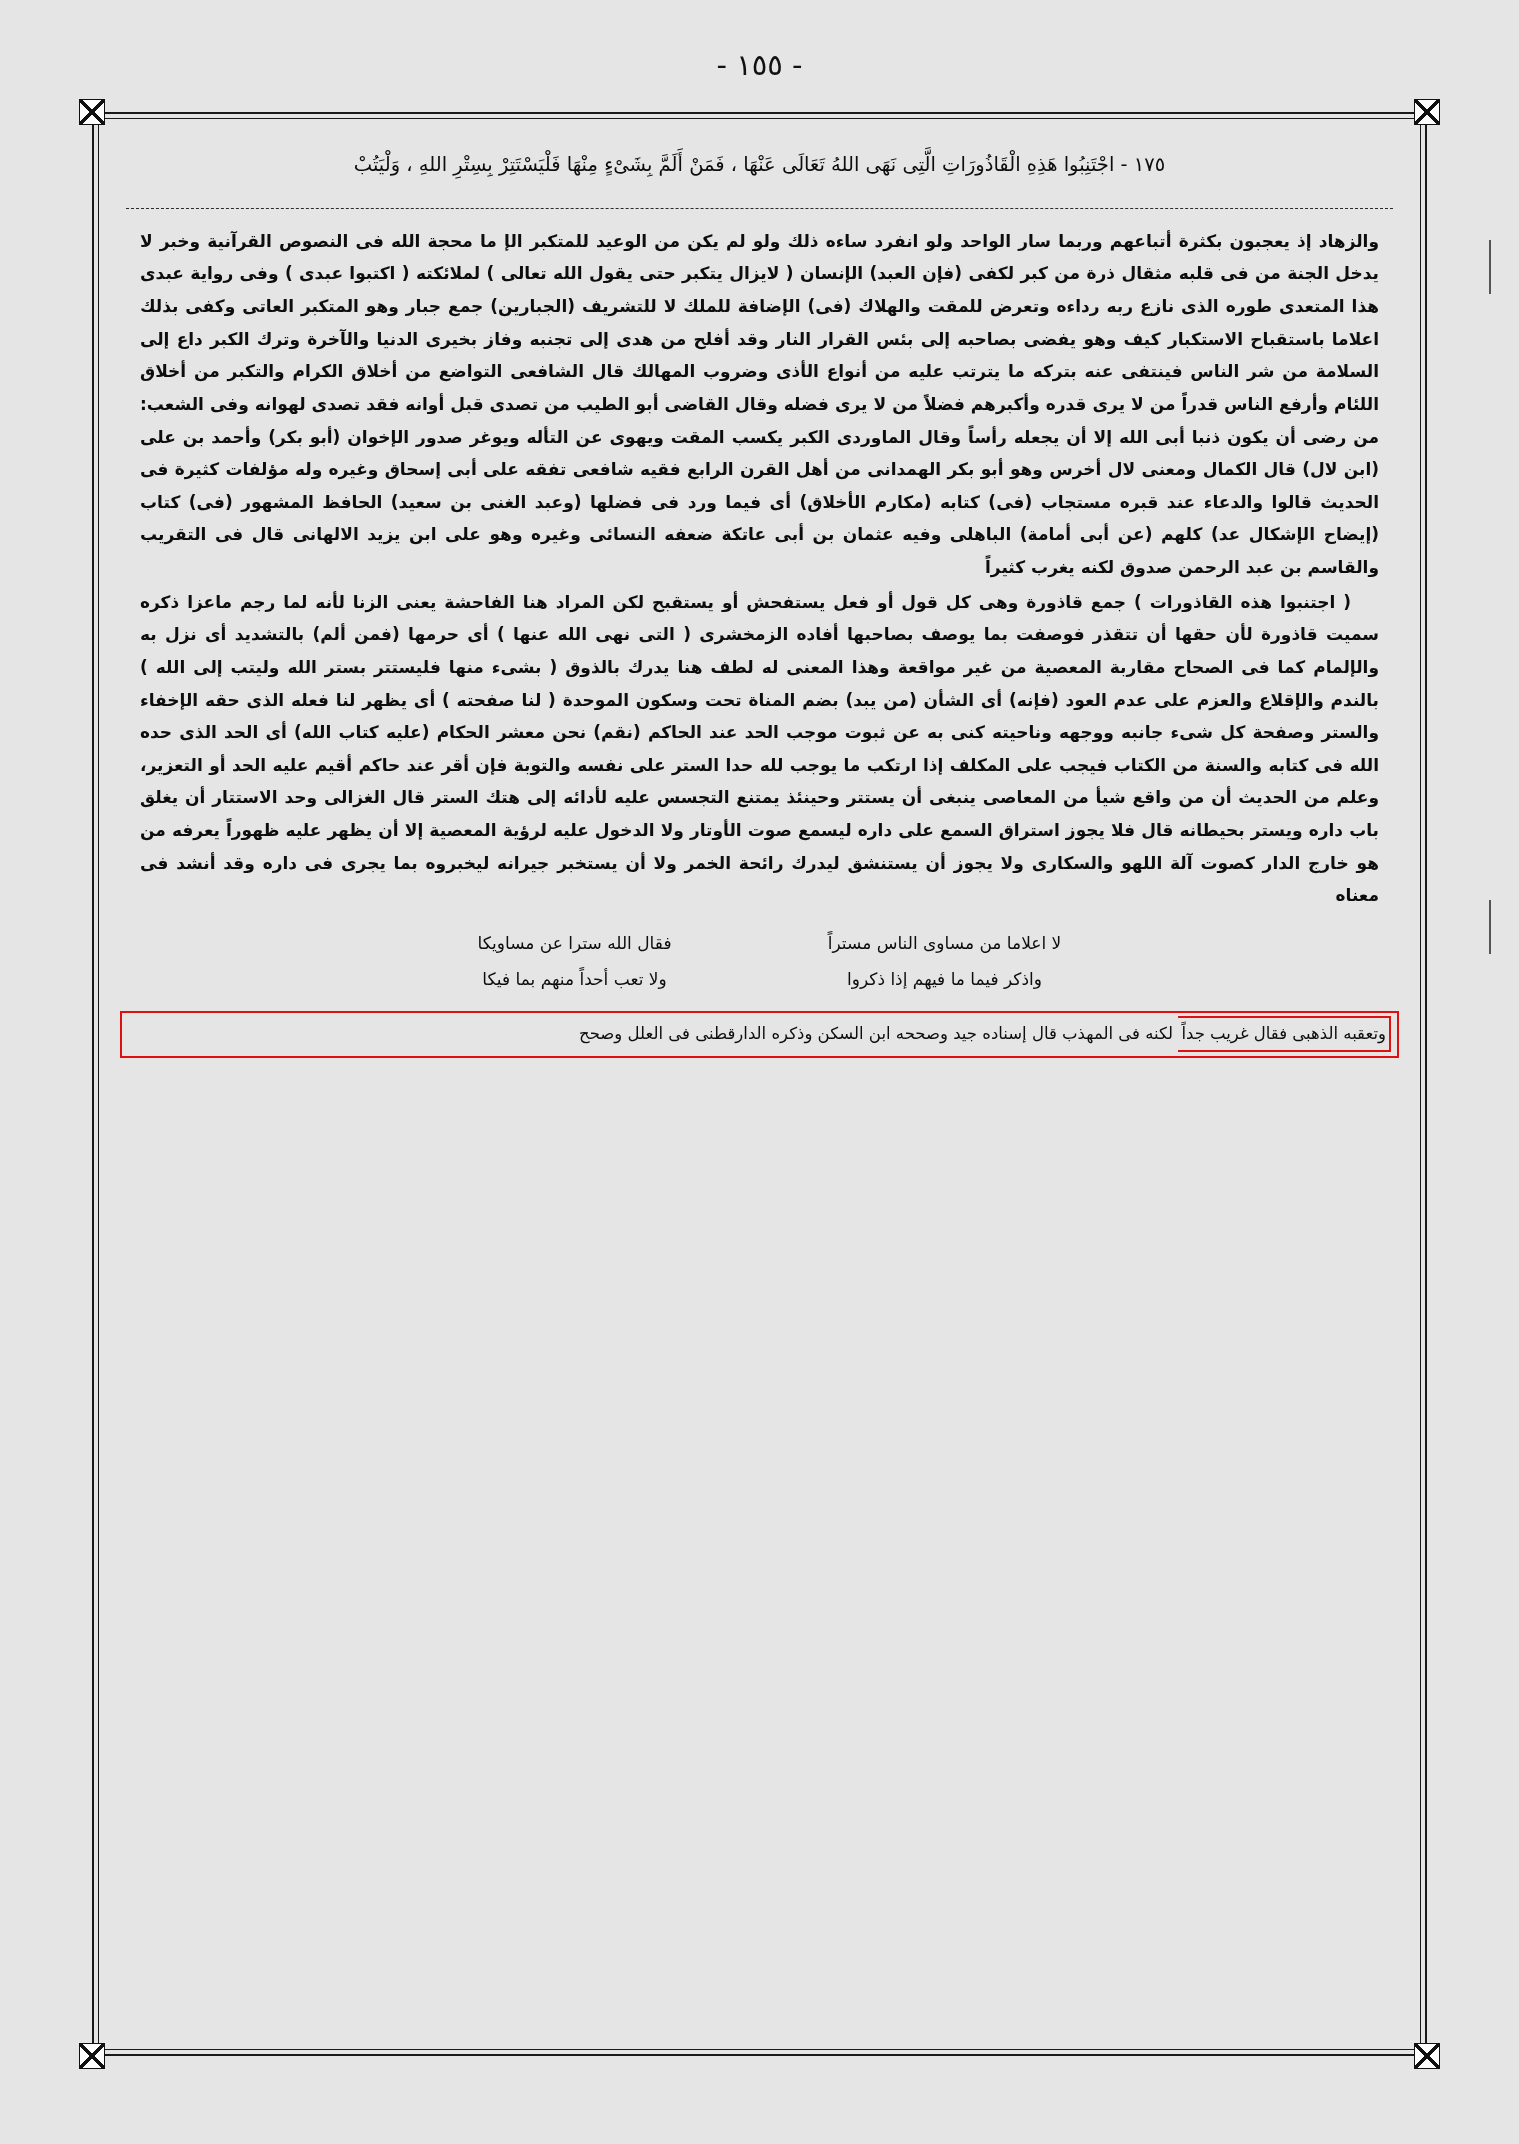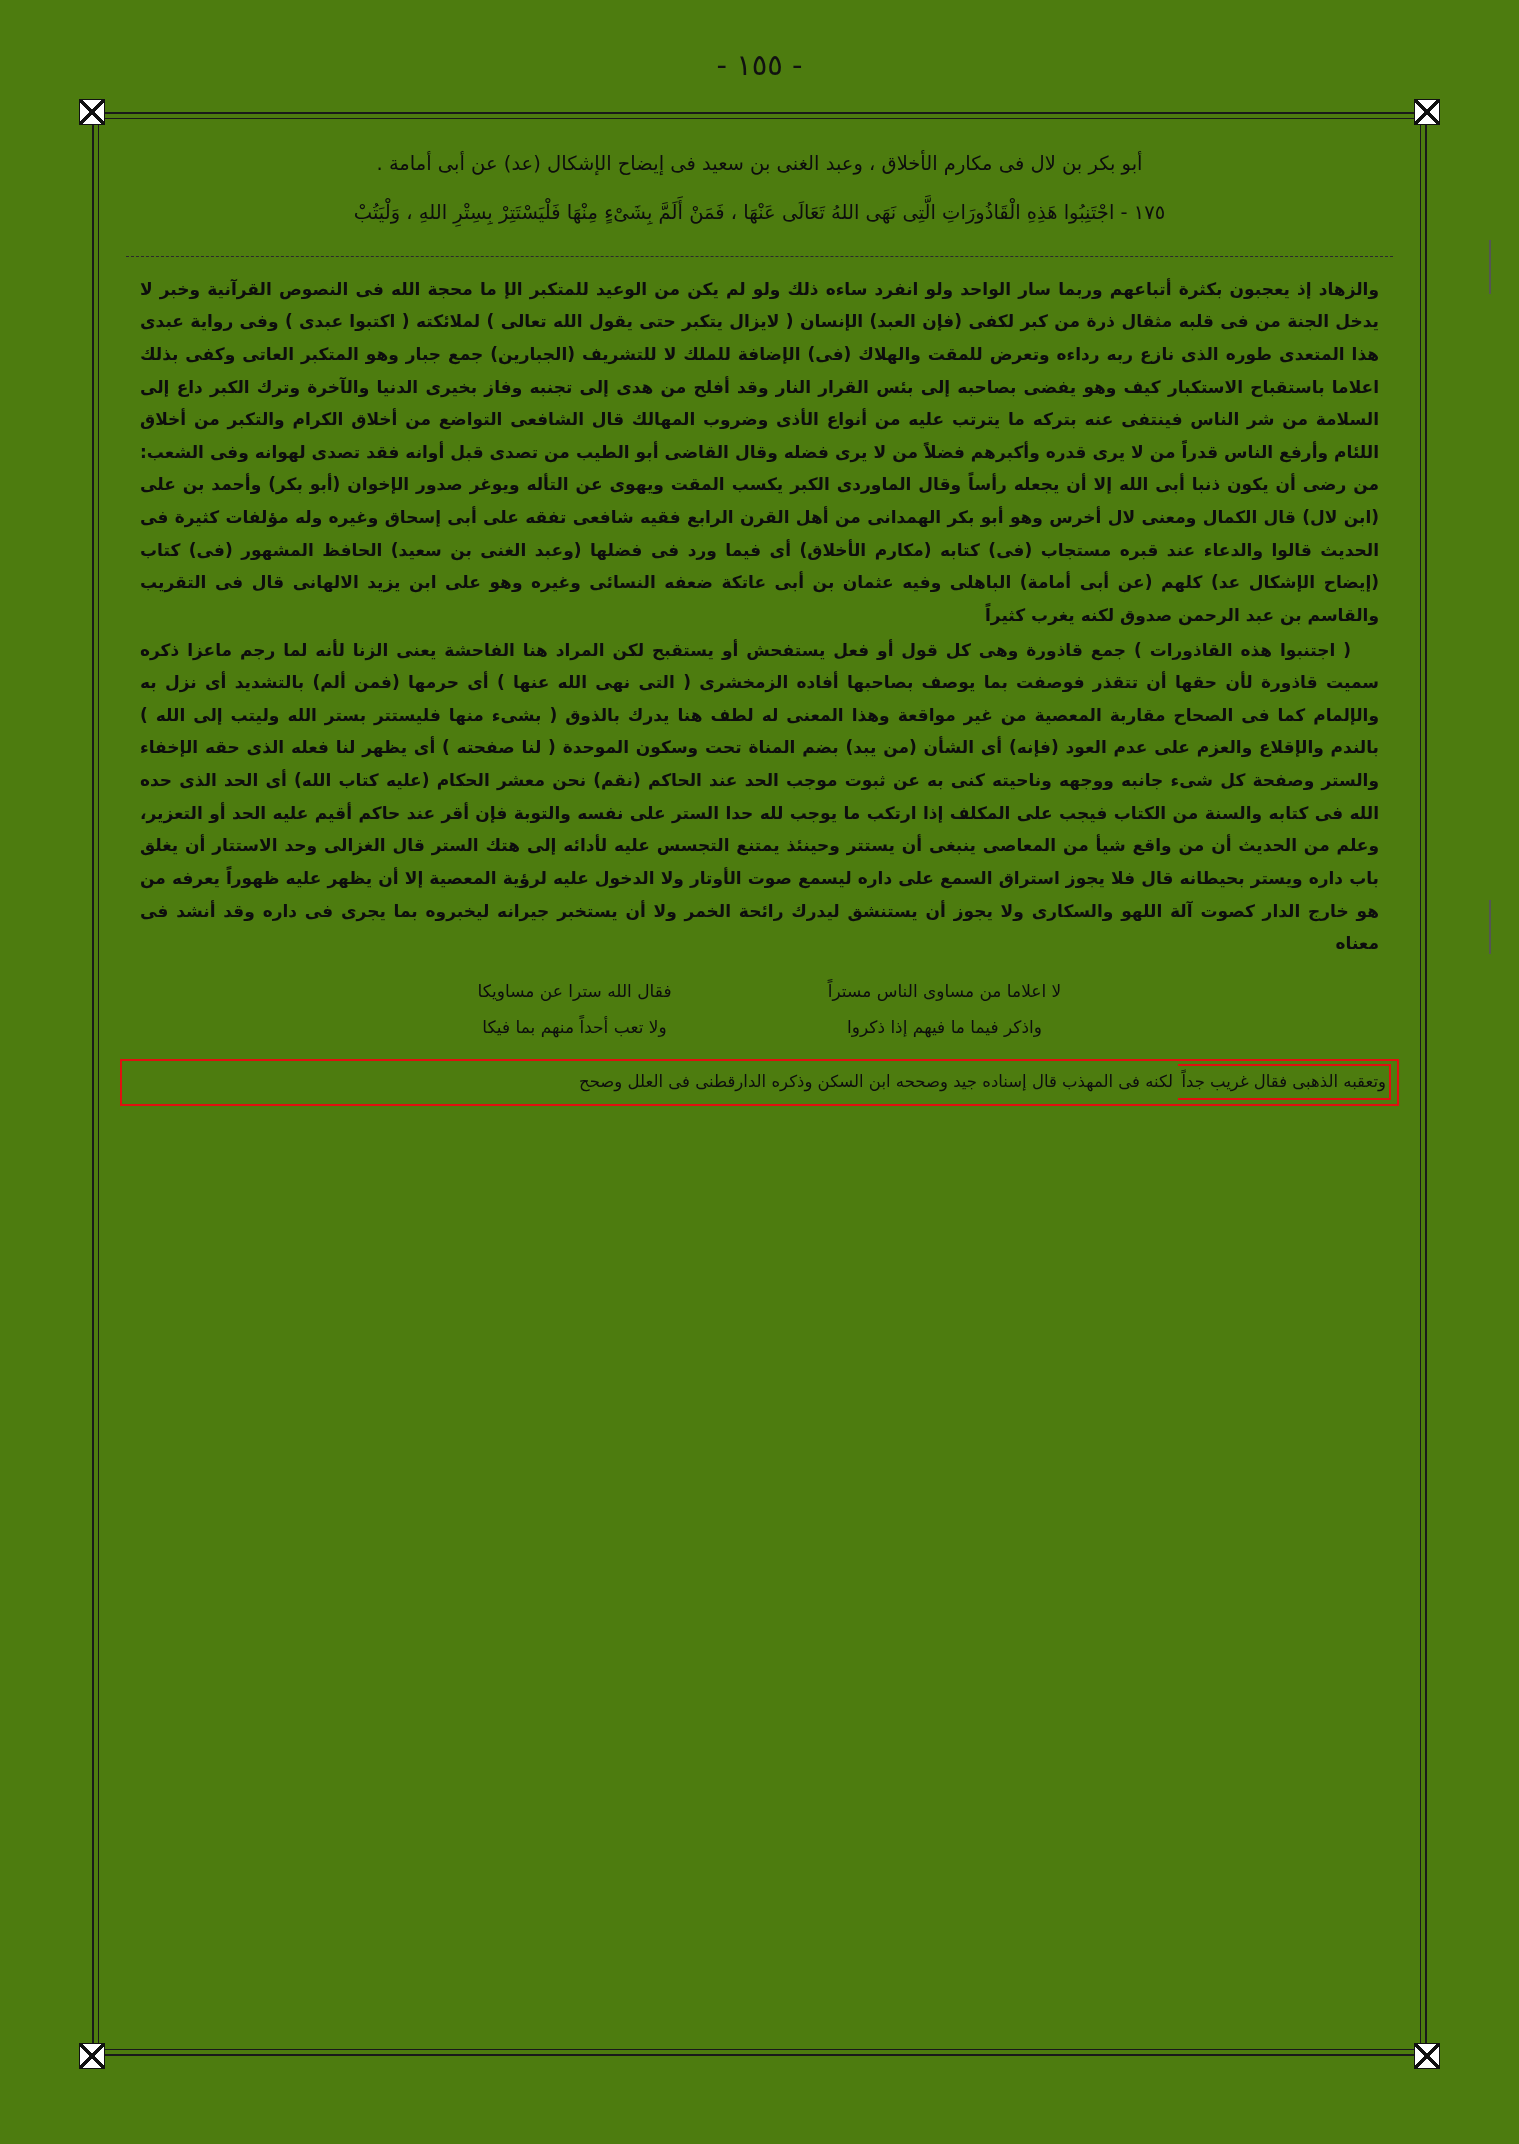--- a/index.html
+++ b/index.html
@@ -4,21 +4,21 @@
 <style>
   html, body {
     margin: 0;
     padding: 0;
     background: #ffffff;
   }
   .page {
     position: relative;
     width: 1519px;
     height: 2144px;
-    background: #4d7c0f;
+    background: #e5e5e5;
     font-family: "DejaVu Sans", sans-serif;
     color: #0d0d0d;
     overflow: hidden;
   }
 
   
   .page-number {
     position: absolute;
     top: 48px;
     left: 0;
@@ -181,21 +181,20 @@
   <div class="corner tr"></div>
   <div class="corner bl"></div>
   <div class="corner br"></div>
 
   <div class="margin-tick tick-a"></div>
   <div class="margin-tick tick-b"></div>
 
   <div class="content">
 
     <div class="matn">
-      <p class="first-line">أبو بكر بن لال فى مكارم الأخلاق ، وعبد الغنى بن سعيد فى إيضاح الإشكال (عد) عن أبى أمامة .</p>
       <p class="hadith-line">١٧٥ - اجْتَنِبُوا هَذِهِ الْقَاذُورَاتِ الَّتِى نَهَى اللهُ تَعَالَى عَنْهَا ، فَمَنْ أَلَمَّ بِشَىْءٍ مِنْهَا فَلْيَسْتَتِرْ بِسِتْرِ اللهِ ، وَلْيَتُبْ</p>
     </div>
 
     <hr class="divider">
 
     <div class="sharh">
       <p>والزهاد إذ يعجبون بكثرة أتباعهم وربما سار الواحد ولو انفرد ساءه ذلك ولو لم يكن من الوعيد للمتكبر الإ ما محجة الله فى النصوص القرآنية وخبر لا يدخل الجنة من فى قلبه مثقال ذرة من كبر لكفى (فإن العبد) الإنسان ( لايزال يتكبر حتى يقول الله تعالى ) لملائكته ( اكتبوا عبدى ) وفى رواية عبدى هذا المتعدى طوره الذى نازع ربه رداءه وتعرض للمقت والهلاك (فى) الإضافة للملك لا للتشريف (الجبارين) جمع جبار وهو المتكبر العاتى وكفى بذلك اعلاما باستقباح الاستكبار كيف وهو يفضى بصاحبه إلى بئس القرار النار وقد أفلح من هدى إلى تجنبه وفاز بخيرى الدنيا والآخرة وترك الكبر داع إلى السلامة من شر الناس فينتفى عنه بتركه ما يترتب عليه من أنواع الأذى وضروب المهالك قال الشافعى التواضع من أخلاق الكرام والتكبر من أخلاق اللئام وأرفع الناس قدراً من لا يرى قدره وأكبرهم فضلاً من لا يرى فضله وقال القاضى أبو الطيب من تصدى قبل أوانه فقد تصدى لهوانه وفى الشعب: من رضى أن يكون ذنبا أبى الله إلا أن يجعله رأساً وقال الماوردى الكبر يكسب المقت ويهوى عن التأله ويوغر صدور الإخوان (أبو بكر) وأحمد بن على (ابن لال) قال الكمال ومعنى لال أخرس وهو أبو بكر الهمدانى من أهل القرن الرابع فقيه شافعى تفقه على أبى إسحاق وغيره وله مؤلفات كثيرة فى الحديث قالوا والدعاء عند قبره مستجاب (فى) كتابه (مكارم الأخلاق) أى فيما ورد فى فضلها (وعبد الغنى بن سعيد) الحافظ المشهور (فى) كتاب (إيضاح الإشكال عد) كلهم (عن أبى أمامة) الباهلى وفيه عثمان بن أبى عاتكة ضعفه النسائى وغيره وهو على ابن يزيد الالهانى قال فى التقريب والقاسم بن عبد الرحمن صدوق لكنه يغرب كثيراً</p>
       <p class="indent">( اجتنبوا هذه القاذورات ) جمع قاذورة وهى كل قول أو فعل يستفحش أو يستقبح لكن المراد هنا الفاحشة يعنى الزنا لأنه لما رجم ماعزا ذكره سميت قاذورة لأن حقها أن تتقذر فوصفت بما يوصف بصاحبها أفاده الزمخشرى ( التى نهى الله عنها ) أى حرمها (فمن ألم) بالتشديد أى نزل به والإلمام كما فى الصحاح مقاربة المعصية من غير مواقعة وهذا المعنى له لطف هنا يدرك بالذوق ( بشىء منها فليستتر بستر الله وليتب إلى الله ) بالندم والإقلاع والعزم على عدم العود (فإنه) أى الشأن (من يبد) بضم المناة تحت وسكون الموحدة ( لنا صفحته ) أى يظهر لنا فعله الذى حقه الإخفاء والستر وصفحة كل شىء جانبه ووجهه وناحيته كنى به عن ثبوت موجب الحد عند الحاكم (نقم) نحن معشر الحكام (عليه كتاب الله) أى الحد الذى حده الله فى كتابه والسنة من الكتاب فيجب على المكلف إذا ارتكب ما يوجب لله حدا الستر على نفسه والتوبة فإن أقر عند حاكم أقيم عليه الحد أو التعزير، وعلم من الحديث أن من واقع شيأ من المعاصى ينبغى أن يستتر وحينئذ يمتنع التجسس عليه لأدائه إلى هتك الستر قال الغزالى وحد الاستتار أن يغلق باب داره ويستر بحيطانه قال فلا يجوز استراق السمع على داره ليسمع صوت الأوتار ولا الدخول عليه لرؤية المعصية إلا أن يظهر عليه ظهوراً يعرفه من هو خارج الدار كصوت آلة اللهو والسكارى ولا يجوز أن يستنشق ليدرك رائحة الخمر ولا أن يستخبر جيرانه ليخبروه بما يجرى فى داره وقد أنشد فى معناه</p>
     </div>
 

